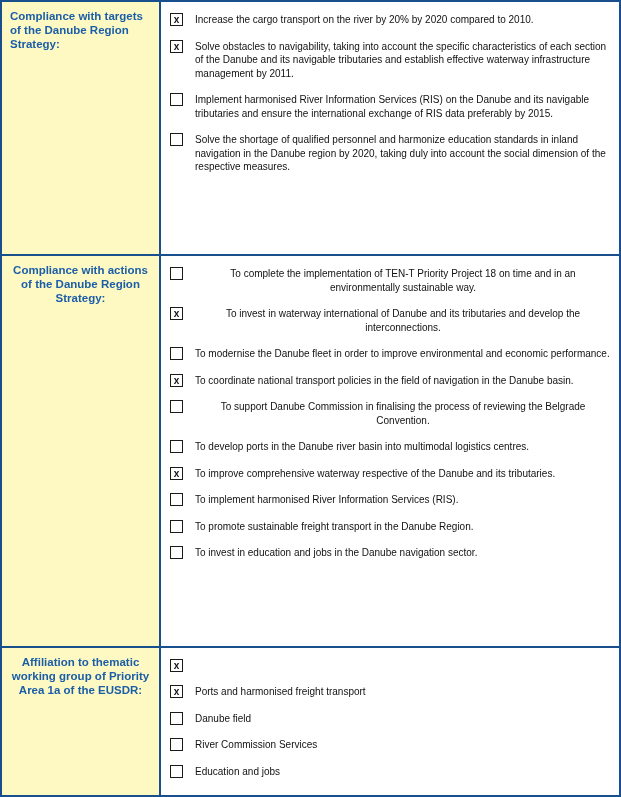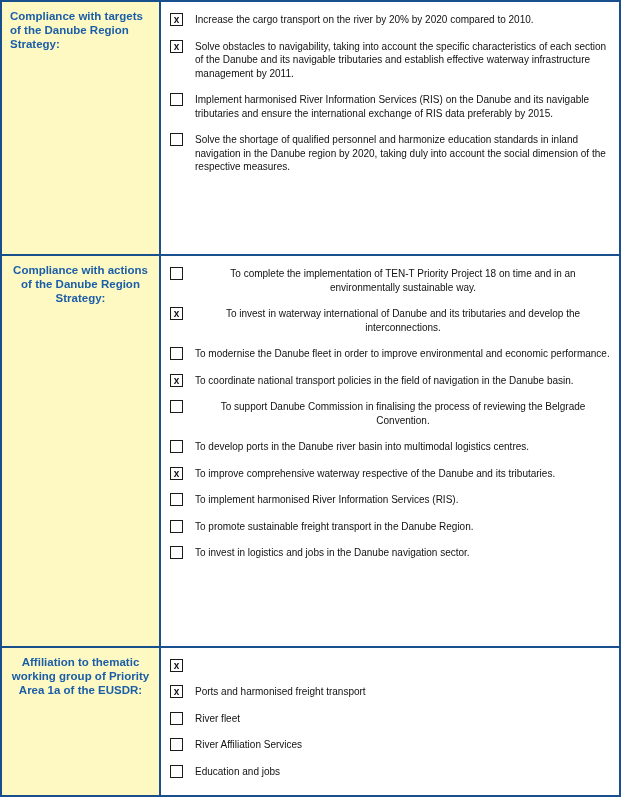--- a/index.html
+++ b/index.html
@@ -144,45 +144,45 @@
     <span class="item-text">To implement harmonised River Information Services (RIS).</span>
   </div>
 
   <div class="check-item">
     <span class="checkbox"></span>
     <span class="item-text">To promote sustainable freight transport in the Danube Region.</span>
   </div>
 
   <div class="check-item">
     <span class="checkbox"></span>
-    <span class="item-text">To invest in logistics and jobs in the Danube navigation sector.</span>
+    <span class="item-text">To invest in education and jobs in the Danube navigation sector.</span>
   </div>
 </div>
   </div>
 
   <div class="doc-row">
     <div class="label-cell">Affiliation to thematic working group of Priority Area 1a of the EUSDR:</div>
     <div class="items-cell">
   <div class="check-item">
     <span class="checkbox checked">x</span>
   </div>
 
   <div class="check-item">
     <span class="checkbox checked">x</span>
     <span class="item-text">Ports and harmonised freight transport</span>
   </div>
 
   <div class="check-item">
     <span class="checkbox"></span>
-    <span class="item-text">River fleet</span>
+    <span class="item-text">Danube field</span>
   </div>
 
   <div class="check-item">
     <span class="checkbox"></span>
-    <span class="item-text">River Affiliation Services</span>
+    <span class="item-text">River Commission Services</span>
   </div>
 
   <div class="check-item">
     <span class="checkbox"></span>
     <span class="item-text">Education and jobs</span>
   </div>
 </div>
   </div>
 </div>
 

